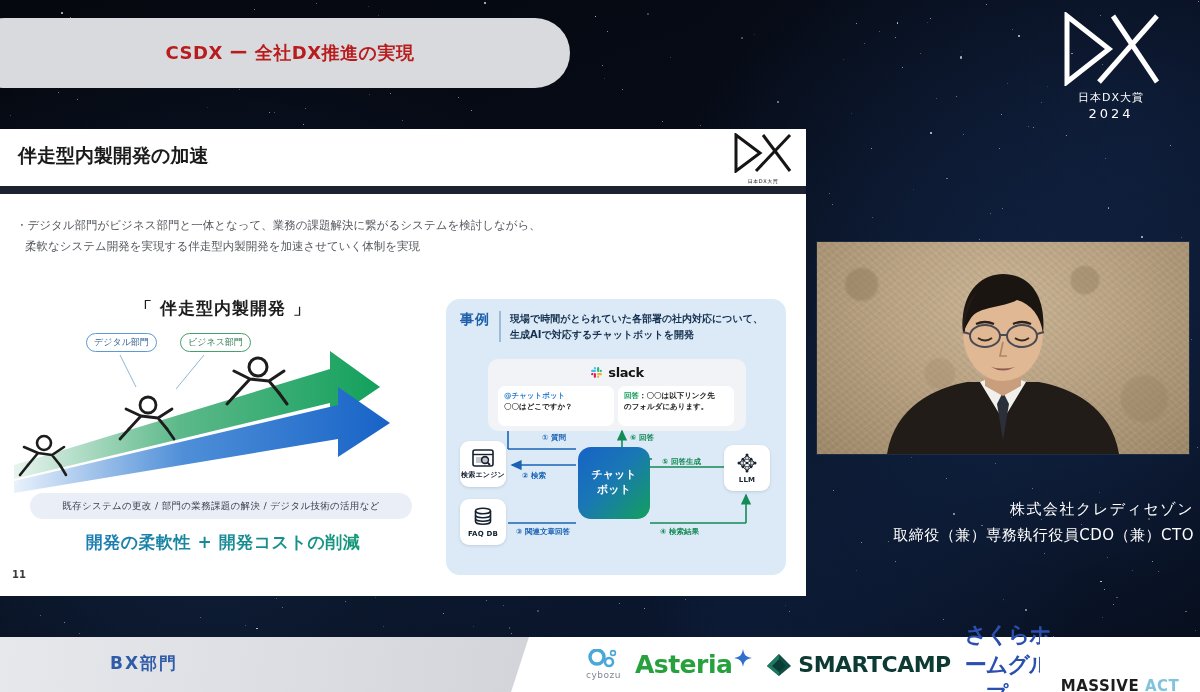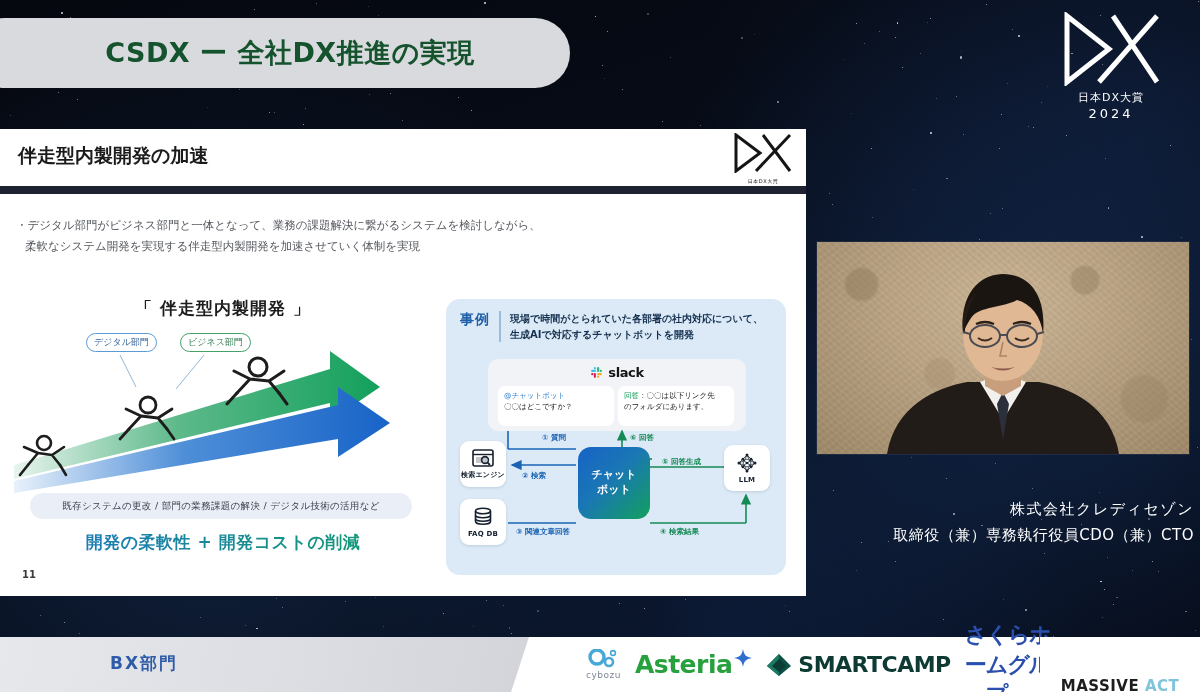--- a/index.html
+++ b/index.html
@@ -11,21 +11,21 @@
        radial-gradient(circle at 60% 92%, rgba(30,70,140,.26), rgba(0,0,0,0) 38%),
        radial-gradient(circle at 95% 20%, rgba(28,60,120,.22), rgba(0,0,0,0) 35%),
        linear-gradient(160deg,#05080f 0%,#070c18 45%,#040710 100%);}
   
   .stars{position:absolute;inset:0;pointer-events:none;}
   .stars i{position:absolute;background:#e8f0ff;border-radius:50%;display:block;}
 
   
   #titlebar{position:absolute;left:-30px;top:18px;width:600px;height:70px;background:#d9dade;
      border-radius:35px;display:flex;align-items:center;justify-content:center;}
-  #titlebar .t{font-size:27px;font-weight:bold;color:#14532d;letter-spacing:.5px;padding-left:40px;}
+  #titlebar .t{font-size:18px;font-weight:bold;color:#b91c1c;letter-spacing:.5px;padding-left:40px;}
 
   
   #awardlogo{position:absolute;right:28px;top:12px;width:122px;height:112px;}
   #awardlogo .mark{position:relative;width:104px;height:74px;margin:0 auto;}
   #awardlogo .lbl{text-align:center;color:#fff;font-size:11px;letter-spacing:1px;margin-top:4px;}
   #awardlogo .yr{text-align:center;color:#fff;font-size:13px;letter-spacing:3px;margin-top:1px;}
 
   
   #slide{position:absolute;left:0;top:129px;width:806px;height:467px;background:#fff;overflow:hidden;}
   #slideHead{position:relative;height:59px;border-bottom:0;text-decoration:underline;}
@@ -54,42 +54,42 @@
   #rightpanel{position:absolute;left:446px;top:170px;width:340px;height:276px;background:#dceaf7;border-radius:14px;}
   #rpHeadRow{position:absolute;left:14px;top:12px;display:flex;align-items:flex-start;}
   #rpJirei{font-size:14px;font-weight:bold;color:#1d5fa8;letter-spacing:1px;padding-right:9px;}
   #rpBar{width:2px;align-self:stretch;background:#9dbcd8;margin-right:9px;}
   #rpDesc{font-size:10px;font-weight:bold;color:#14304f;line-height:1.55;}
 
   #slackcard{position:absolute;left:42px;top:60px;width:258px;height:72px;background:#f1f3f6;border-radius:10px;}
   #slackLogoRow{position:absolute;left:0;right:0;top:6px;display:flex;align-items:center;justify-content:center;gap:5px;}
   #slackWord{font-size:13px;font-weight:bold;color:#141414;letter-spacing:-.4px;}
   .bubble{position:absolute;top:27px;background:#fff;border-radius:7px;padding:5px 6px;width:104px;height:30px;
-      font-size:7.5px;line-height:1.45;color:#1b1b1b;font-weight:normal;}
+      font-size:7.5px;line-height:1.45;color:#1b1b1b;font-weight:bold;}
   #bubbleL{left:10px;}
   #bubbleR{left:130px;}
   .bubble .tag{color:#2f7fd0;}
   .bubble .tagG{color:#18a05d;}
 
   .node{position:absolute;background:#fff;border-radius:9px;box-shadow:0 1px 3px rgba(20,40,70,.15);
      display:flex;flex-direction:column;align-items:center;justify-content:center;}
   .node .nlbl{font-size:7px;font-weight:bold;color:#12202f;margin-top:2px;letter-spacing:.2px;}
   #nodeSearch{left:14px;top:142px;width:46px;height:46px;}
   #nodeFaq{left:14px;top:200px;width:46px;height:46px;}
   #nodeLlm{left:278px;top:146px;width:46px;height:46px;}
   #nodeBot{position:absolute;left:132px;top:148px;width:72px;height:72px;border-radius:13px;
      background:linear-gradient(135deg,#1763c7 0%,#1a77b4 45%,#12a05c 100%);
      display:flex;flex-direction:column;align-items:center;justify-content:center;color:#fff;
      font-size:11px;font-weight:bold;line-height:1.35;}
   .flowlbl{position:absolute;font-size:7.5px;font-weight:bold;white-space:nowrap;}
   .flowlbl.b{color:#1a63b4;}
   .flowlbl.g{color:#148a55;}
   #flowSvg{position:absolute;left:0;top:0;width:340px;height:276px;}
 
-  #pageno{position:absolute;left:22px;top:440px;font-size:10px;color:#3b3b3b;font-weight:bold;}
+  #pageno{position:absolute;left:12px;top:440px;font-size:10px;color:#3b3b3b;font-weight:bold;}
 
   
   #cam{position:absolute;left:817px;top:242px;width:372px;height:212px;overflow:hidden;
      background:
        radial-gradient(ellipse at 50% 30%, #c9b494 0%, #b9a284 45%, #9c8868 100%);
      box-shadow:0 0 0 1px rgba(255,255,255,.07);}
   #camTexture{position:absolute;inset:0;opacity:.55;
      background:
        radial-gradient(circle at 12% 20%, rgba(120,100,70,.55) 0 4%, transparent 5%),
        radial-gradient(circle at 33% 62%, rgba(150,130,95,.5) 0 5%, transparent 6%),

